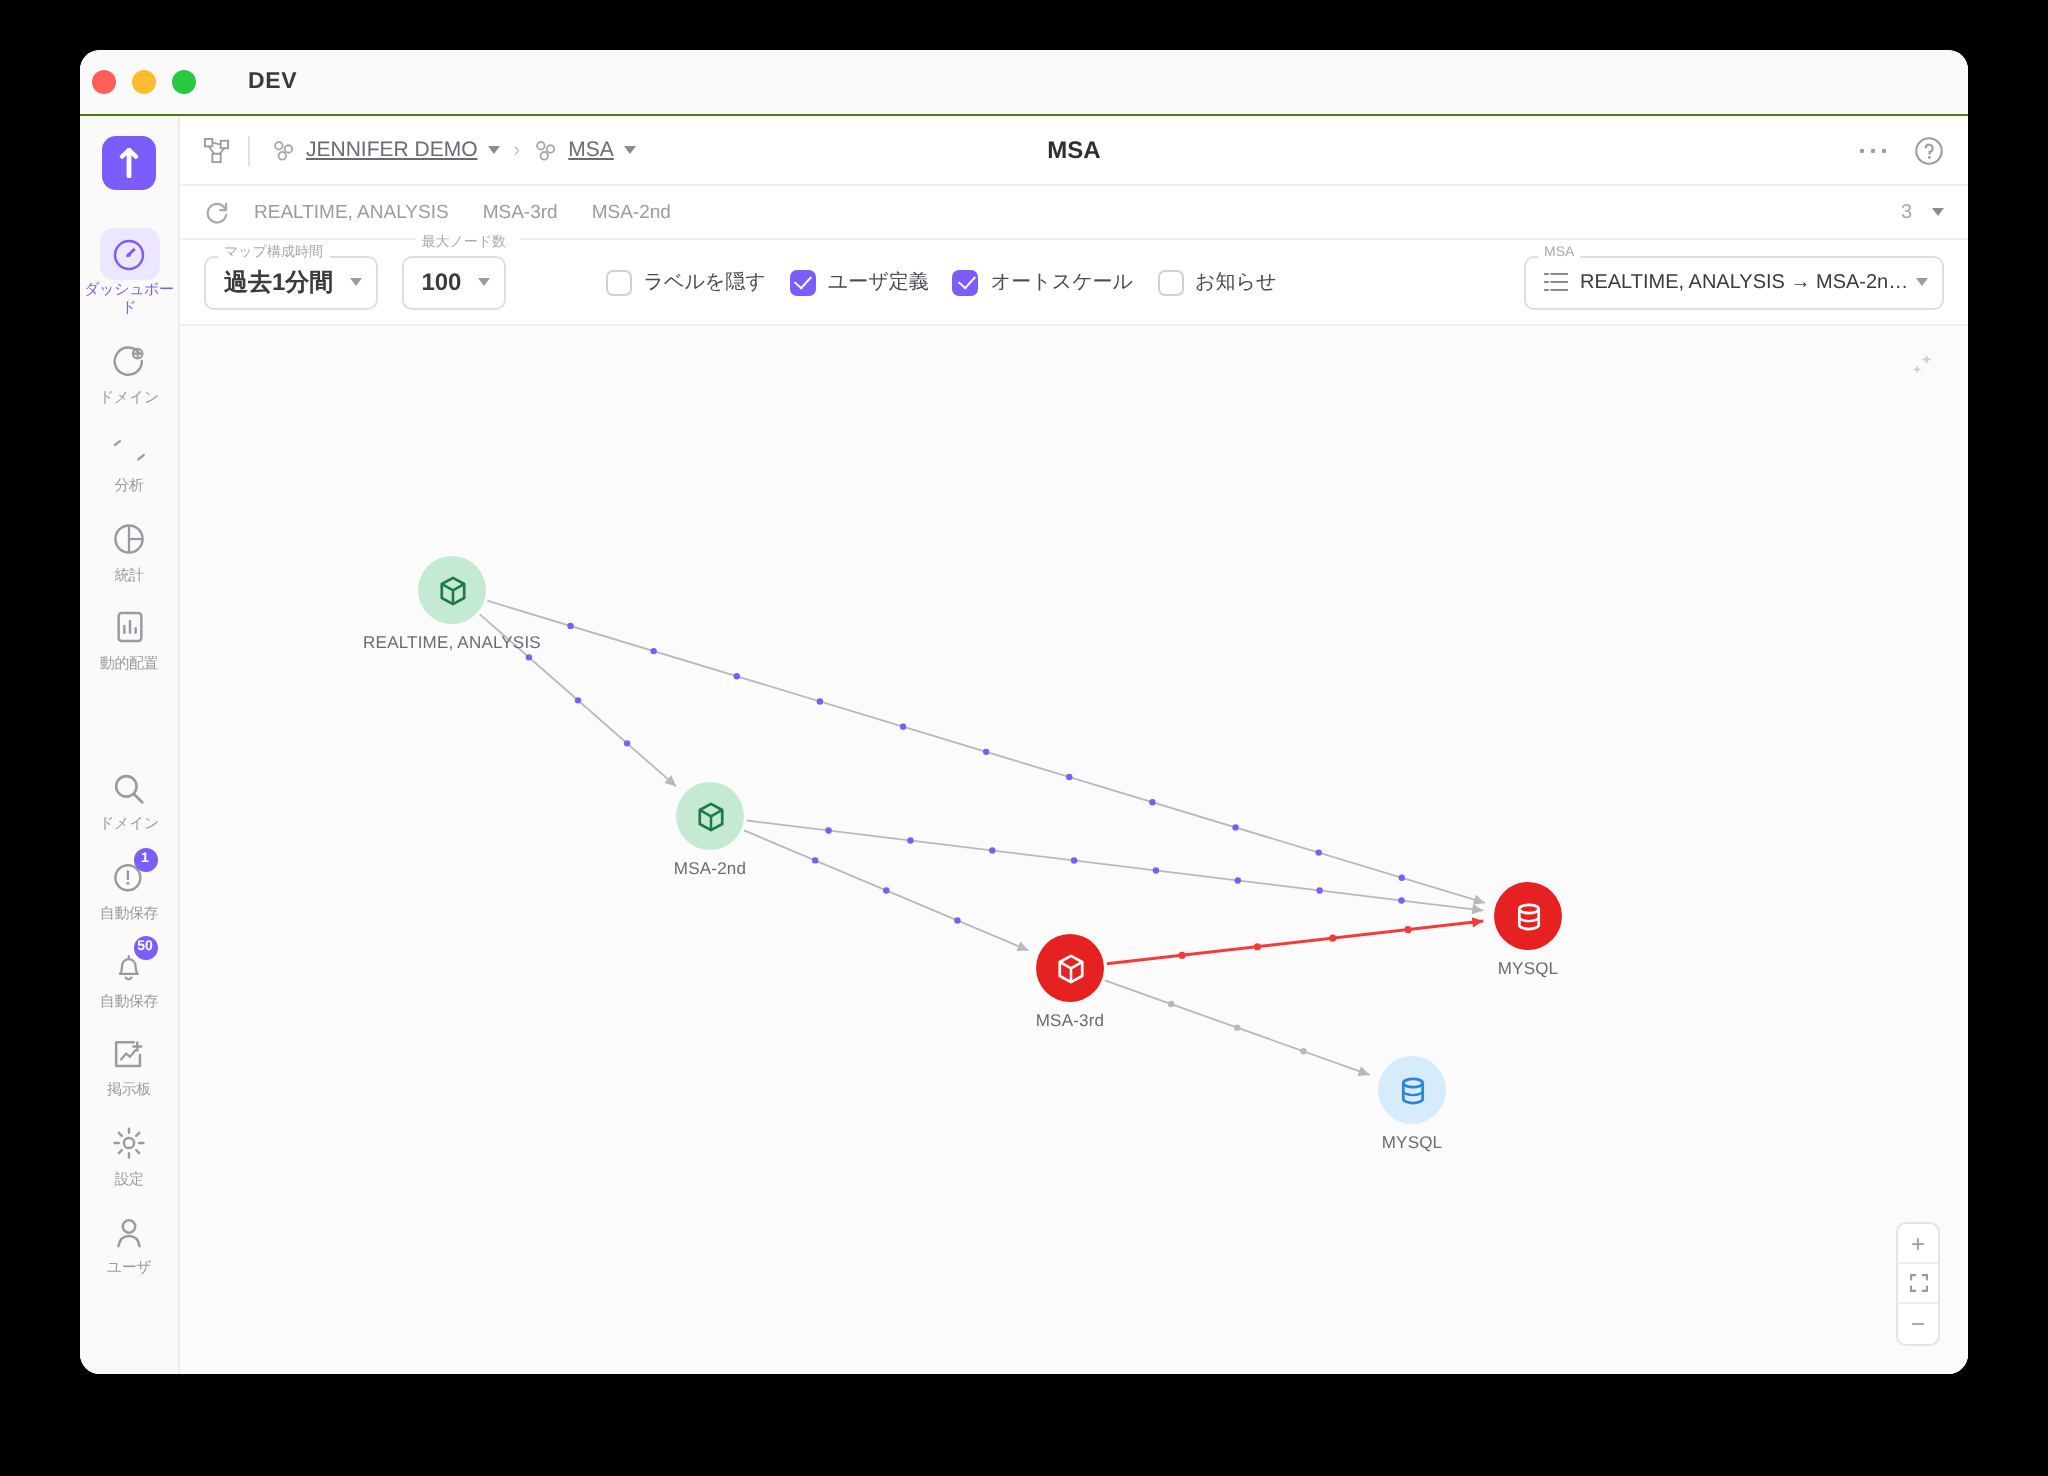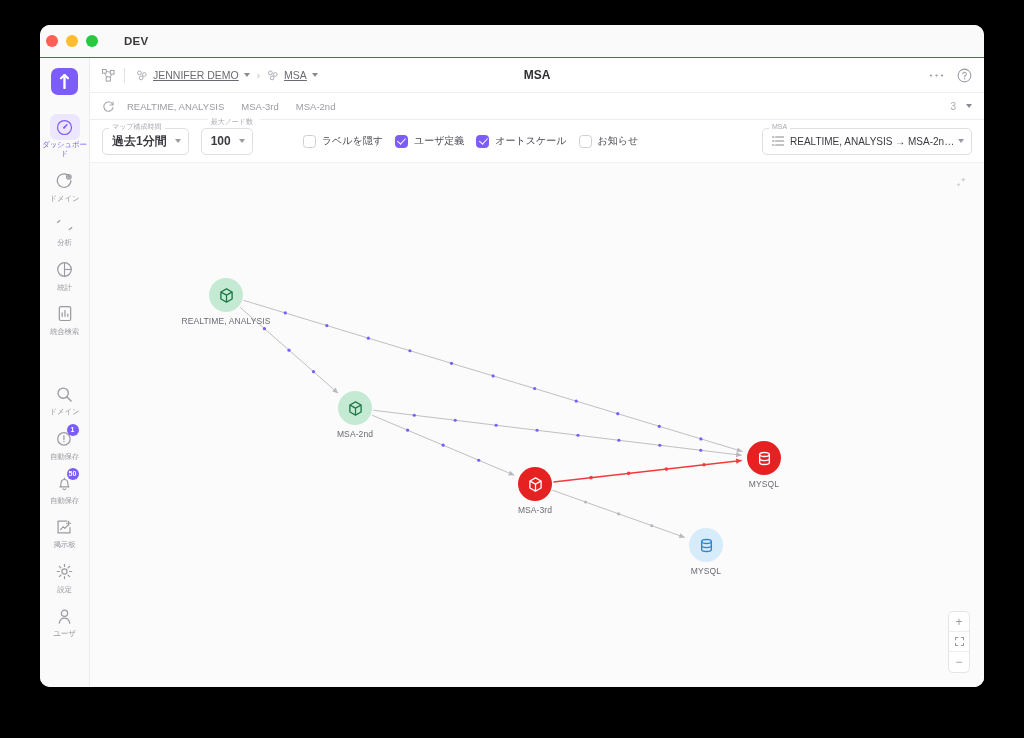--- a/index.html
+++ b/index.html
@@ -368,21 +368,21 @@
             </div>
             <div class="nav-label">統計</div>
           </div>
           <div class="nav-item">
             <div class="nav-icon-wrap">
               <svg width="16" height="17" viewBox="0 0 16 18">
                 <rect x="2" y="1.6" width="12" height="14.8" rx="1.6" fill="none" stroke="#9a9aa2" stroke-width="1.3"></rect>
                 <path d="M5 12V8.4M8 12V5.8M11 12V9.6" stroke="#9a9aa2" stroke-width="1.3" stroke-linecap="round"></path>
               </svg>
             </div>
-            <div class="nav-label">統合検索</div>
+            <div class="nav-label">動的配置</div>
           </div>
           <div id="nav-gap"></div>
           <div class="nav-item">
             <div class="nav-icon-wrap">
               <svg width="17" height="17" viewBox="0 0 18 18">
                 <circle cx="7.6" cy="7.6" r="5.4" fill="none" stroke="#9a9aa2" stroke-width="1.4"></circle>
                 <path d="M11.6 11.6L16 16" stroke="#9a9aa2" stroke-width="1.5" stroke-linecap="round"></path>
               </svg>
             </div>
             <div class="nav-label">ドメイン</div>

